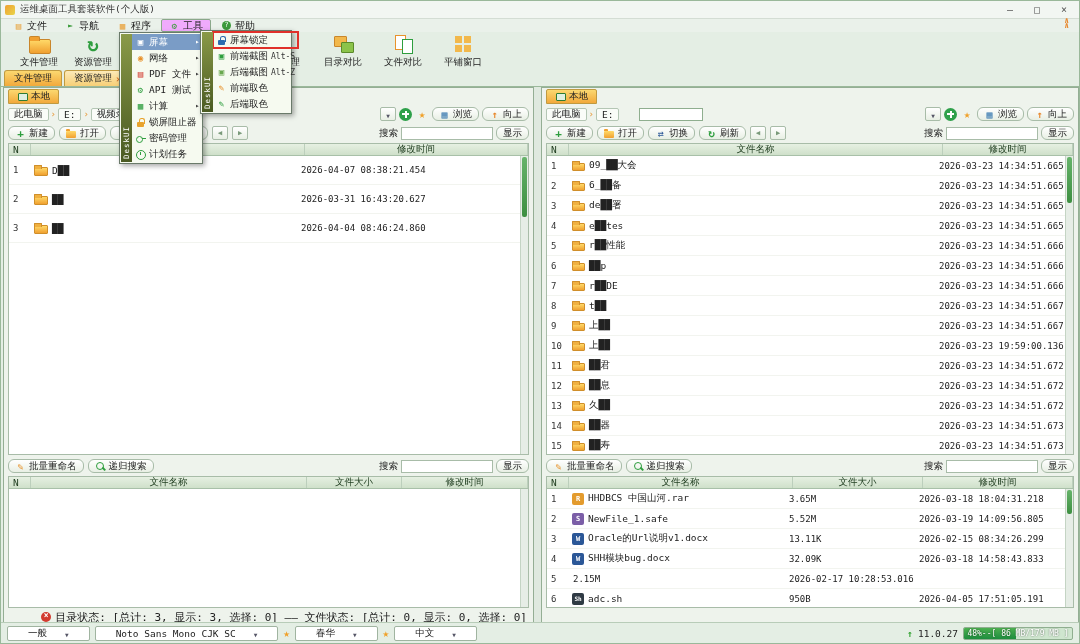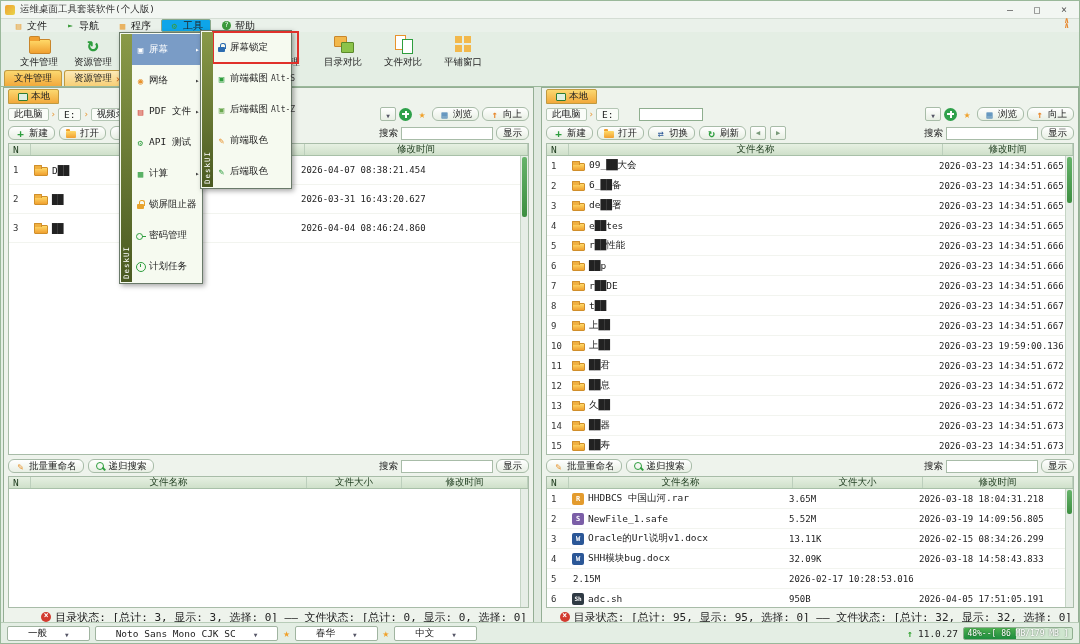--- a/index.html
+++ b/index.html
@@ -11,21 +11,21 @@
   
   .titlebar{position:absolute;top:0;left:0;right:0;height:18px;background:#f2f6f2;border-bottom:1px solid #d4ddd4;display:flex;align-items:center;gap:5px;padding:0 4px}
   .app-icon{width:10px;height:10px;border-radius:2px;background:linear-gradient(135deg,#f0a030,#e8d44a);flex:none}
   .title-text{font-size:9.5px;color:#333}
   .titlebar .spacer{flex:1}
   .wc{width:22px;height:15px;display:flex;align-items:center;justify-content:center;color:#555;font-size:10px}
 
   
   .menubar{position:absolute;top:18px;left:0;right:0;height:13px;display:flex;align-items:center;gap:2px;padding:0 4px;background:#eaf1ea}
   .mbitem{height:13px;display:flex;align-items:center;gap:3px;padding:0 7px;font-size:10px;border:1px solid transparent;border-radius:2px}
-  .mbitem.open{background:#0ea5e9;border-color:#8aa88a}
+  .mbitem.open{background:#f0abfc;border-color:#8aa88a}
   .collapse-icon{margin-left:auto;margin-right:4px;display:flex;flex-direction:column;color:#e8872c;font-weight:bold;font-size:8px;line-height:4.5px}
   .collapse-icon::before{content:"∧"}.collapse-icon::after{content:"∧"}
 
   
   .toolbar{position:absolute;top:31px;left:0;right:0;height:37px}
   .titem{position:absolute;top:1px;width:56px;display:flex;flex-direction:column;align-items:center;gap:1px}
   .titem:nth-of-type(1){left:10px}.titem:nth-of-type(2){left:64px}.titem:nth-of-type(3){left:252px}
   .titem:nth-of-type(4){left:314px}.titem:nth-of-type(5){left:374px}.titem:nth-of-type(6){left:434px}
   .titem .tlabel{font-size:9.5px;color:#222}
   .titem .micon{width:22px;height:22px}
@@ -114,21 +114,21 @@
   .memfill{position:absolute;left:0;top:0;bottom:0;background:linear-gradient(#4caf50,#1e8e3e)}
   .memtext{position:absolute;inset:0;display:flex;align-items:center;justify-content:center;font-size:8px;color:#fff;text-shadow:0 0 2px rgba(0,0,0,.6);white-space:nowrap}
 
   
   .menu{position:absolute;display:flex;background:#f6faf0;border:1px solid #6a7a6a;box-shadow:2px 2px 5px rgba(0,0,0,.35);padding:1px;z-index:50}
   .tools-menu{left:118px;top:31px;width:84px}
   .screen-menu{left:199px;top:29px;width:92px}
   .strip{width:11px;background:linear-gradient(#8a9a48,#4a5a22);position:relative;flex:none}
   .brand{position:absolute;bottom:3px;left:1px;writing-mode:vertical-rl;transform:rotate(180deg);color:#fff;font-size:7.5px;letter-spacing:1px}
   .mitems{flex:1;display:flex;flex-direction:column}
-  .mitem{height:31px;display:flex;align-items:center;gap:3px;padding:0 3px;font-size:9.5px;white-space:nowrap}
+  .mitem{height:16px;display:flex;align-items:center;gap:3px;padding:0 3px;font-size:9.5px;white-space:nowrap}
   .mitem.selected{background:#7a9cc6;color:#fff}
   .mitem.redbox{outline:2px solid #e0302a;outline-offset:-1px}
   .m-arrow{margin-left:auto;font-size:7px;color:#444}
   .mitem.selected .m-arrow{color:#fff}
   .m-short{margin-left:auto;font-size:8px;color:#333}
 
   
   .micon{width:11px;height:11px;display:inline-flex;align-items:center;justify-content:center;position:relative;flex:none}
   .file-menu-icon::before{content:"▤";color:#e8a33d;font-size:9px}
   .navigate-menu-icon::before{content:"►";color:#3a9a3a;font-size:8px}
@@ -701,24 +701,20 @@
             </span>
             <span class="tdsize">950B</span>
             <span class="tdtime">2026-04-05 17:51:05.191</span>
           </div>
         </div>
       <div class="vscroll">
           <div class="vthumb" style="height:24px"></div>
         </div>
     </div>
 
-    <div class="statusrow">
-      <span class="err-icon"></span>
-      <span>目录状态: [总计: 95, 显示: 95, 选择: 0] —— 文件状态: [总计: 32, 显示: 32, 选择: 0]</span>
-    </div>
   </div>
 
   <div class="bottombar">
     <span class="combo">
         <span>一般</span>
         <span class="dn-arrow"></span>
       </span>
     <span class="combo">
         <span>Noto Sans Mono CJK SC</span>
         <span class="dn-arrow"></span>

